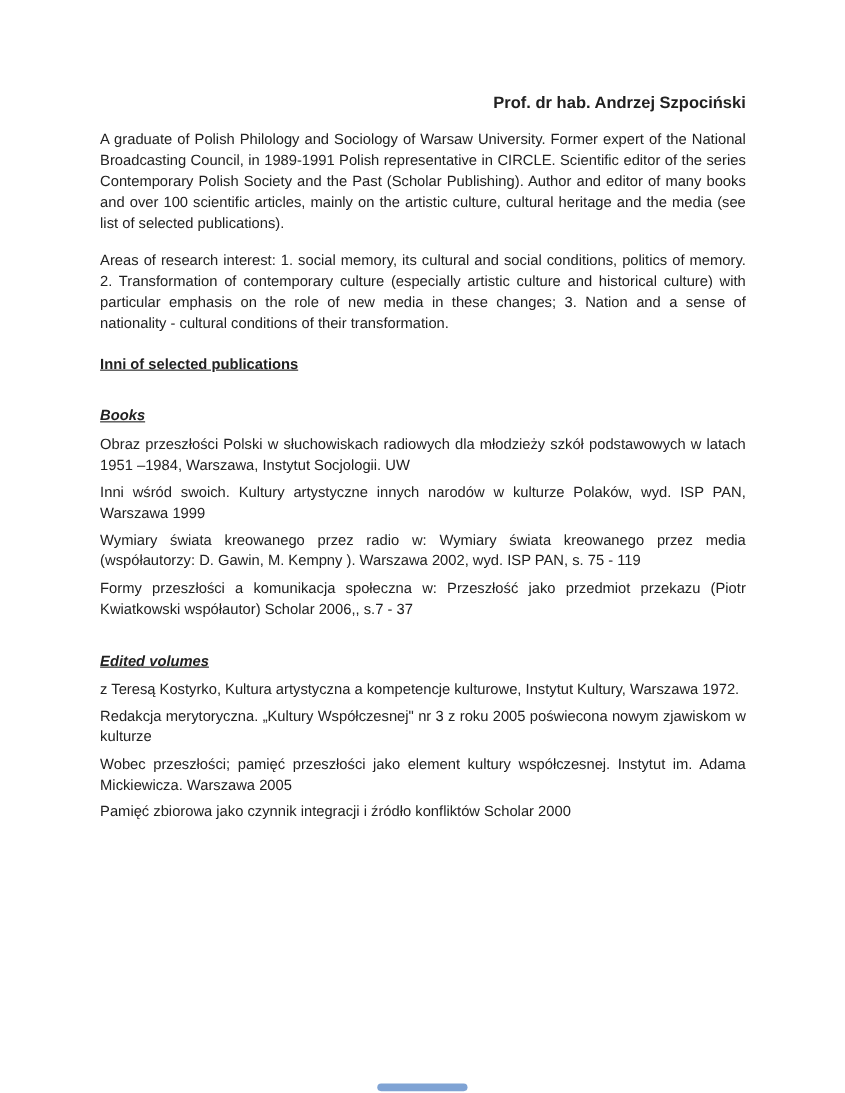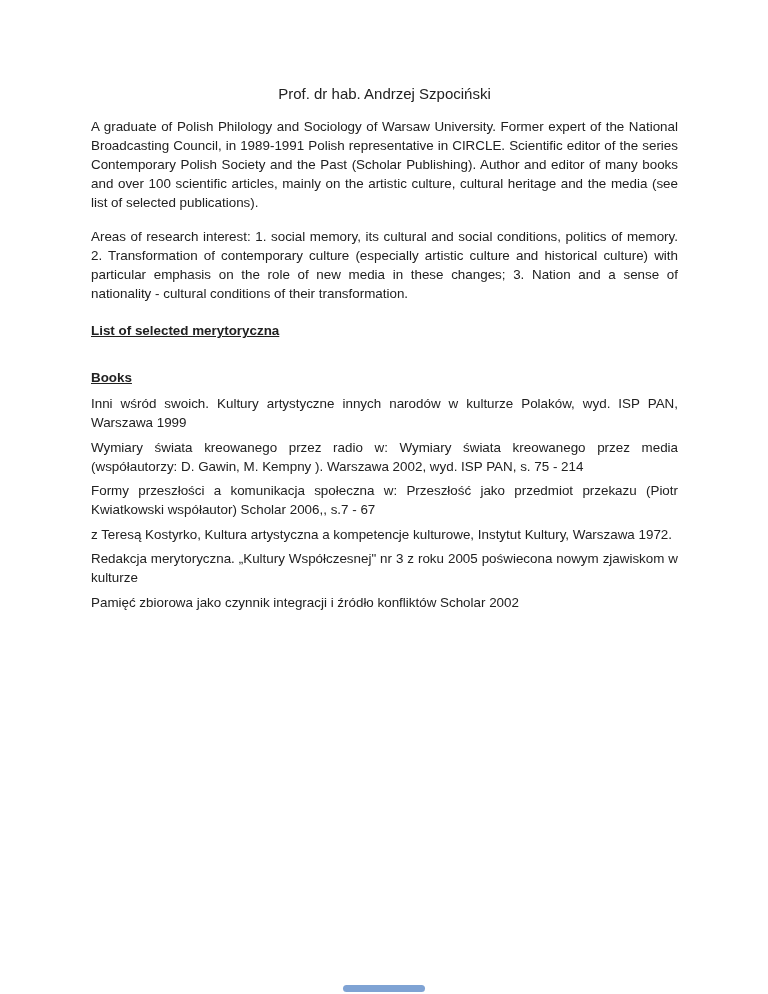--- a/index.html
+++ b/index.html
@@ -11,22 +11,22 @@
     font-family: "Liberation Sans", sans-serif;
   }
   .page {
     position: relative;
     width: 768px;
     height: 994px;
     padding: 84px 90px 0 91px;
     color: #212121;
   }
   .doc-title {
-    text-align: center;
-    font-weight: normal;
+    text-align: right;
+    font-weight: bold;
     font-size: 15px;
     line-height: 20px;
     margin-bottom: 13px;
   }
   .para {
     font-size: 13.4px;
     line-height: 19px;
     text-align: justify;
     margin-bottom: 15px;
   }
@@ -38,20 +38,21 @@
     margin-top: 18px;
     margin-bottom: 0;
   }
   .section-heading {
     font-size: 13.4px;
     line-height: 19px;
     font-weight: bold;
     text-decoration: underline;
     margin-top: 28px;
     margin-bottom: 7px;
+    font-style: italic;
   }
   .pub-item {
     font-size: 13.4px;
     line-height: 19px;
     text-align: justify;
     margin-bottom: 5.5px;
   }
   .scroll-indicator {
     position: absolute;
     left: 50%;
@@ -66,28 +67,31 @@
 <body>
 
 <div class="page">
 
   <h1 class="doc-title">Prof. dr hab. Andrzej Szpociński</h1>
 
   <p class="para">A graduate of Polish Philology and Sociology of Warsaw University. Former expert of the National Broadcasting Council, in 1989-1991 Polish representative in CIRCLE. Scientific editor of the series Contemporary Polish Society and the Past (Scholar Publishing). Author and editor of many books and over 100 scientific articles, mainly on the artistic culture, cultural heritage and the media (see list of selected publications).</p>
 
   <p class="para">Areas of research interest: 1. social memory, its cultural and social conditions, politics of memory. 2. Transformation of contemporary culture (especially artistic culture and historical culture) with particular emphasis on the role of new media in these changes; 3. Nation and a sense of nationality - cultural conditions of their transformation.</p>
 
-  <h2 class="list-heading">List of selected merytoryczna</h2>
+  <h2 class="list-heading">Inni of selected publications</h2>
 
   <h3 class="section-heading">Books</h3>
 
+  <p class="pub-item">Obraz przeszłości Polski w słuchowiskach radiowych dla młodzieży szkół podstawowych w latach 1951 –1984, Warszawa, Instytut Socjologii. UW</p>
   <p class="pub-item">Inni wśród swoich. Kultury artystyczne innych narodów w kulturze Polaków, wyd. ISP PAN, Warszawa 1999</p>
-  <p class="pub-item">Wymiary świata kreowanego przez radio w: Wymiary świata kreowanego przez media (współautorzy: D. Gawin, M. Kempny ). Warszawa 2002, wyd. ISP PAN, s. 75 - 214</p>
-  <p class="pub-item">Formy przeszłości a komunikacja społeczna w: Przeszłość jako przedmiot przekazu (Piotr Kwiatkowski współautor) Scholar 2006,, s.7 - 67</p>
+  <p class="pub-item">Wymiary świata kreowanego przez radio w: Wymiary świata kreowanego przez media (współautorzy: D. Gawin, M. Kempny ). Warszawa 2002, wyd. ISP PAN, s. 75 - 119</p>
+  <p class="pub-item">Formy przeszłości a komunikacja społeczna w: Przeszłość jako przedmiot przekazu (Piotr Kwiatkowski współautor) Scholar 2006,, s.7 - 37</p>
 
+  <h3 class="section-heading">Edited volumes</h3>
 
   <p class="pub-item">z Teresą Kostyrko, Kultura artystyczna a kompetencje kulturowe, Instytut Kultury, Warszawa 1972.</p>
   <p class="pub-item">Redakcja merytoryczna. „Kultury Współczesnej" nr 3 z roku 2005 poświecona nowym zjawiskom w kulturze</p>
-  <p class="pub-item">Pamięć zbiorowa jako czynnik integracji i źródło konfliktów Scholar 2002</p>
+  <p class="pub-item">Wobec przeszłości; pamięć przeszłości jako element kultury współczesnej. Instytut im. Adama Mickiewicza. Warszawa 2005</p>
+  <p class="pub-item">Pamięć zbiorowa jako czynnik integracji i źródło konfliktów Scholar 2000</p>
 
   <div class="scroll-indicator" style="background:#7fa3d4"></div>
 
 </div>
 
 </body></html>

